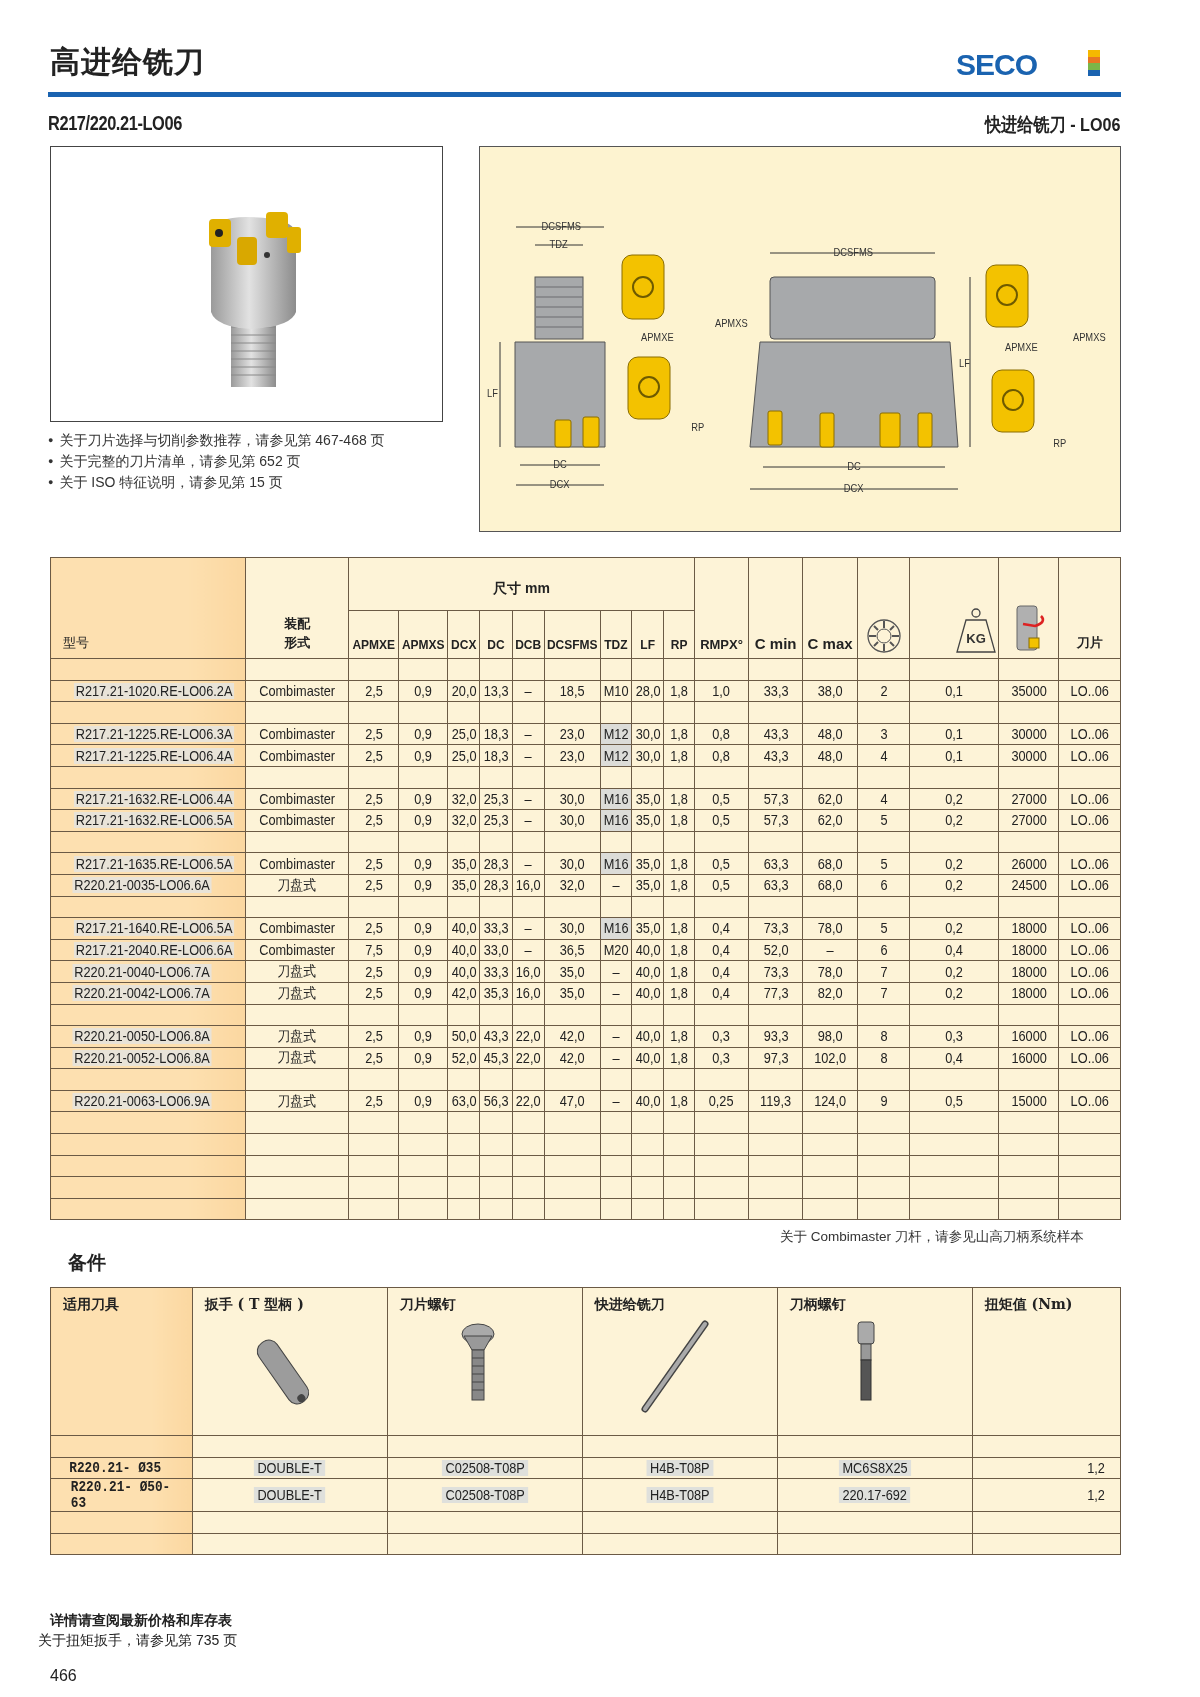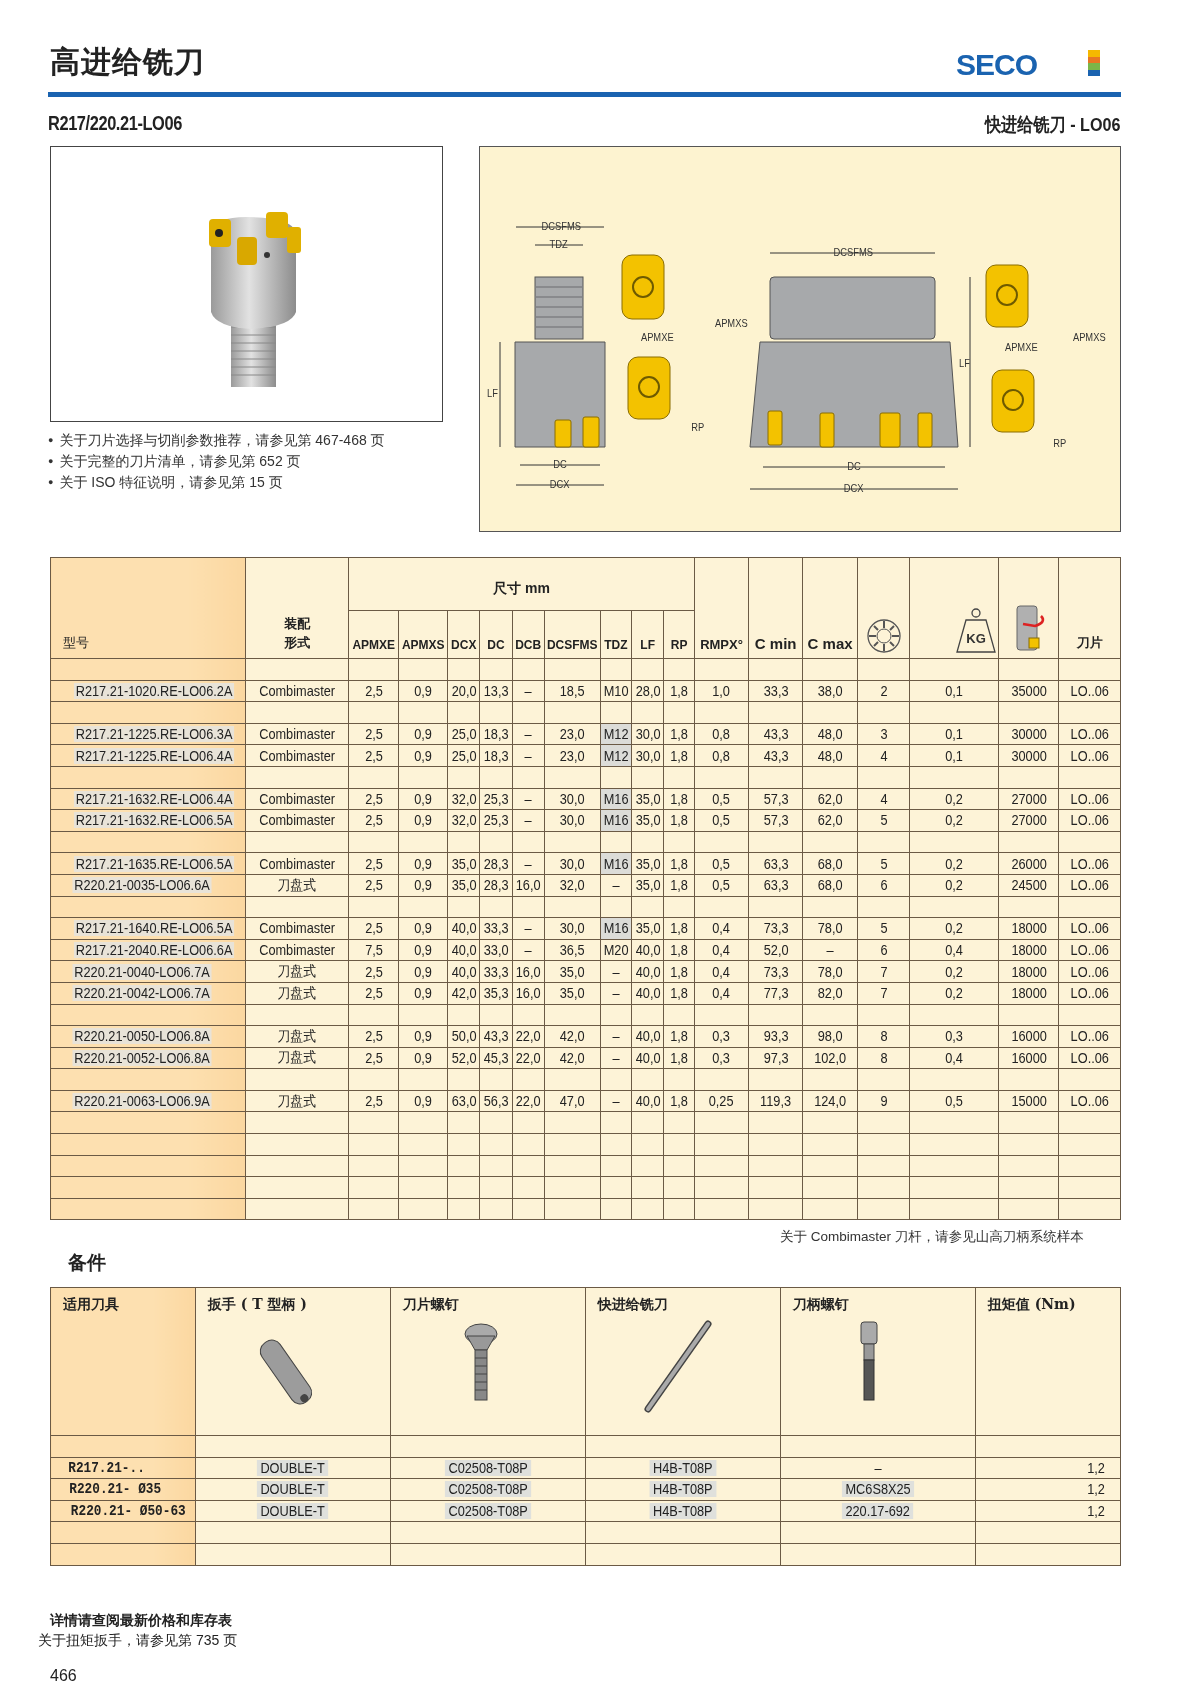--- a/index.html
+++ b/index.html
@@ -810,28 +810,20 @@
   <tbody id="spares-tbody">
       <tr>
         <td class="c-model"></td>
         <td></td>
         <td></td>
         <td></td>
         <td></td>
         <td></td>
       </tr>
       <tr>
-        <td class="c-model"><span class="sq" style="font-weight: bold;">R217.21-..</span></td>
-        <td class="cell-hl"><span class="sq">DOUBLE-T</span></td>
-        <td class="cell-hl"><span class="sq">C02508-T08P</span></td>
-        <td class="cell-hl"><span class="sq">H4B-T08P</span></td>
-        <td><span class="sq">–</span></td>
-        <td style="text-align: right; padding-right: 14px;"><span class="sq">1,2</span></td>
-      </tr>
-      <tr>
         <td class="c-model"><span class="sq" style="font-weight: bold;">R220.21- Ø35</span></td>
         <td class="cell-hl"><span class="sq">DOUBLE-T</span></td>
         <td class="cell-hl"><span class="sq">C02508-T08P</span></td>
         <td class="cell-hl"><span class="sq">H4B-T08P</span></td>
         <td class="cell-hl"><span class="sq">MC6S8X25</span></td>
         <td style="text-align: right; padding-right: 14px;"><span class="sq">1,2</span></td>
       </tr>
       <tr>
         <td class="c-model"><span class="sq" style="font-weight: bold;">R220.21- Ø50-63</span></td>
         <td class="cell-hl"><span class="sq">DOUBLE-T</span></td>

